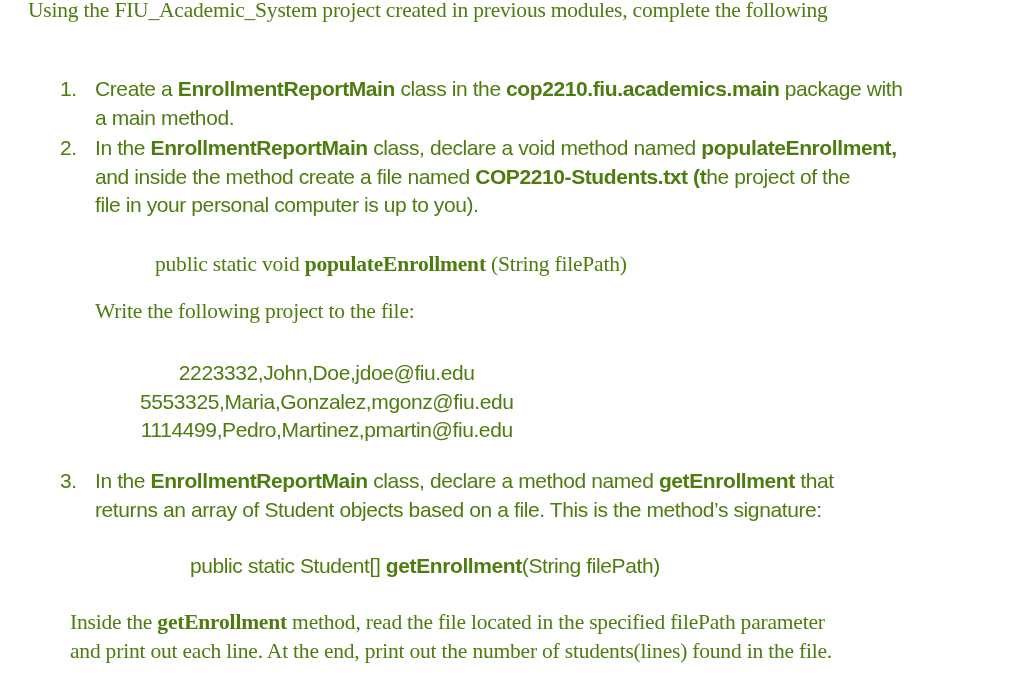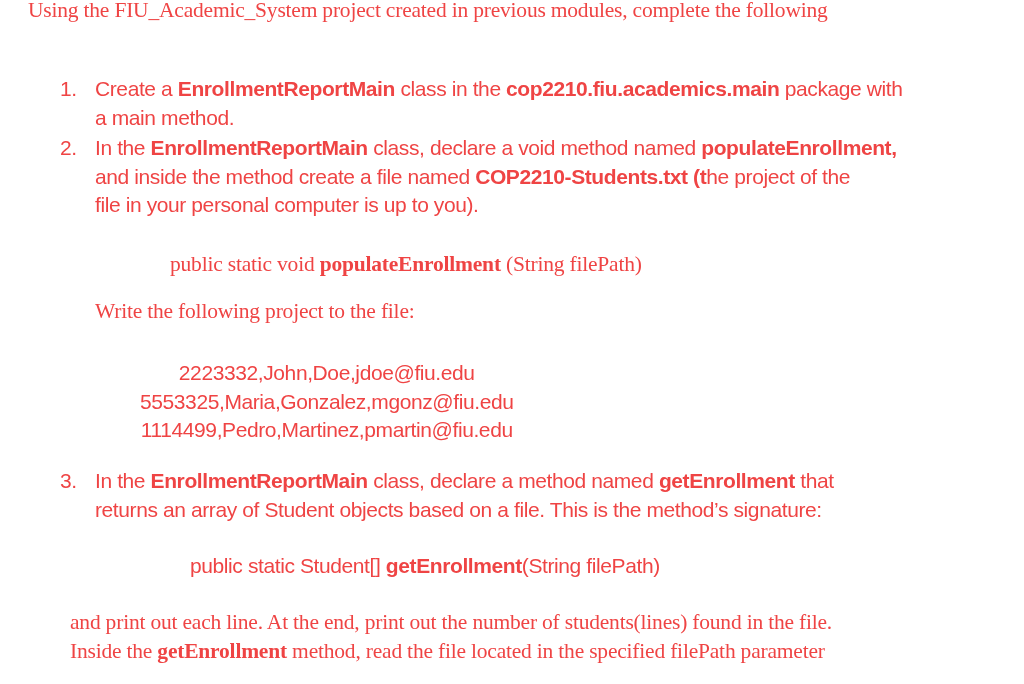--- a/index.html
+++ b/index.html
@@ -1,21 +1,21 @@
 <!DOCTYPE html>
 <html><head>
 <meta charset="utf-8">
 <style>
   html, body { margin: 0; padding: 0; }
   .page {
     position: relative;
     width: 1024px;
     height: 684px;
     background: #ffffff;
-    color: #ef4444;
+    color: #4d7c0f;
     overflow: hidden;
     text-decoration: underline;
   }
   .serif {
     font-family: "Liberation Serif", serif;
     font-size: 21.5px;
     line-height: 29px;
     letter-spacing: -0.2px;
   }
   .sans {
@@ -50,21 +50,21 @@
 
   <div class="list-item sans" style="top:134px;">
     <span class="list-marker">2.</span>
     <div class="list-content">
       <span class="line"><span>In the </span><span class="b">EnrollmentReportMain</span><span> class, declare a void method named </span><span class="b">populateEnrollment,</span></span>
       <span class="line"><span>and inside the method create a file named </span><span class="b">COP2210-Students.txt (t</span><span>he project of the</span></span>
       <span class="line">file in your personal computer is up to you).</span>
     </div>
   </div>
 
-  <div class="block serif" style="left:170px; top:250px;">
+  <div class="block serif" style="left:155px; top:250px;">
     <span class="line"><span>public static void </span><span class="b">populateEnrollment</span><span> (String filePath)</span></span>
   </div>
 
   <div class="block serif" style="left:95px; top:297px;">
     <span class="line">Write the following project to the file:</span>
   </div>
 
   <div class="block sans" style="left:140px; top:359px;text-align:center;">
     <span class="line">2223332,John,Doe,jdoe@fiu.edu</span>
     <span class="line">5553325,Maria,Gonzalez,mgonz@fiu.edu</span>
@@ -77,17 +77,17 @@
       <span class="line"><span>In the </span><span class="b">EnrollmentReportMain</span><span> class, declare a method named </span><span class="b">getEnrollment</span><span> that</span></span>
       <span class="line">returns an array of Student objects based on a file. This is the method’s signature:</span>
     </div>
   </div>
 
   <div class="block sans" style="left:190px; top:552px;">
     <span class="line"><span>public static Student[] </span><span class="b">getEnrollment</span><span>(String filePath)</span></span>
   </div>
 
   <div class="block serif" style="left:70px; top:608px;">
+    <span class="line"><span>Inside the </span><span class="b">getEnrollment</span><span> method, read the file located in the specified filePath parameter</span></span>
     <span class="line">and print out each line. At the end, print out the number of students(lines) found in the file.</span>
-    <span class="line"><span>Inside the </span><span class="b">getEnrollment</span><span> method, read the file located in the specified filePath parameter</span></span>
   </div>
 
 </div>
 
 </body></html>

